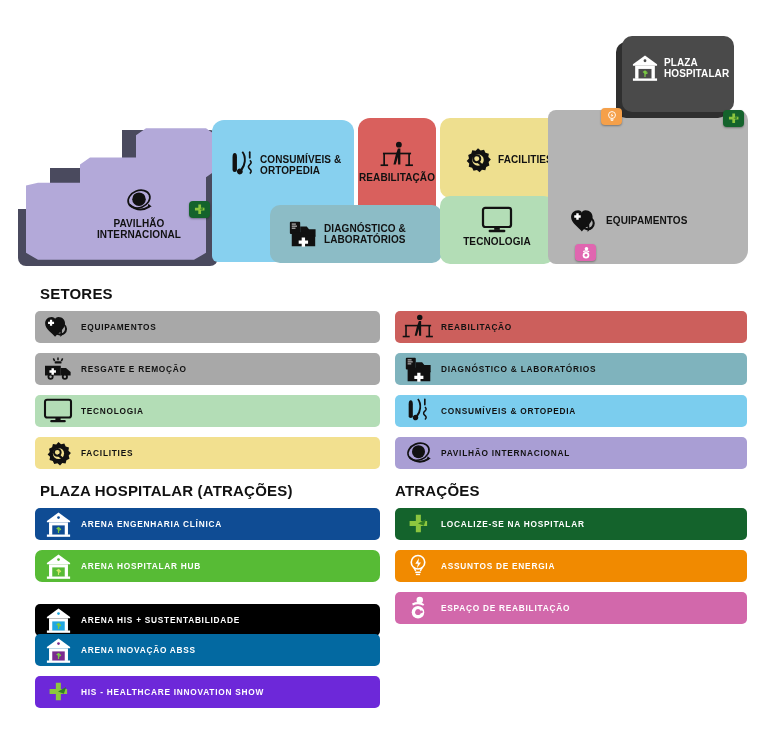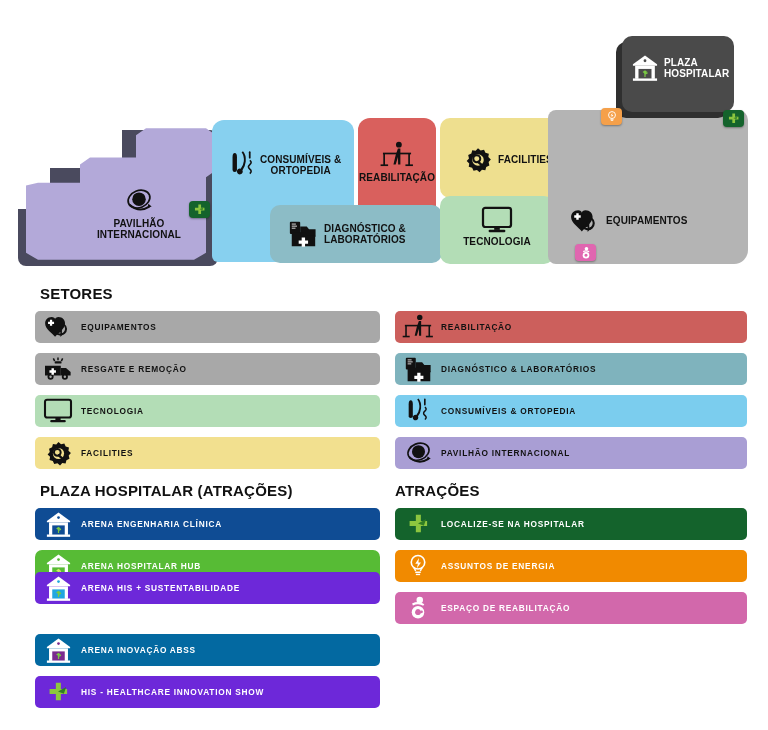--- a/index.html
+++ b/index.html
@@ -46,21 +46,21 @@
         <ellipse cx="16" cy="14" rx="12" ry="9" fill="none" stroke="#111" stroke-width="1.8" transform="rotate(-22 16 14)"></ellipse>
         <circle cx="16" cy="14" r="7.2" fill="#111"></circle>
         <path d="M6 20 q10 9 21 2" fill="none" stroke="#111" stroke-width="2.2"></path>
         <path d="M26 19 l3.5 2.8 -4.4 1.6z" fill="#111"></path>
       </svg>
       <span>PAVILHÃO
 INTERNACIONAL</span>
     </div>
   </div>
 
-  <div class="blk" style="left:212px;top:120px;width:142px;height:142px;text-align:center;">
+  <div class="blk" style="left:212px;top:120px;width:142px;height:142px;">
     <div class="face" style="background:#87d0ef;border-radius:12px 12px 6px 6px;"></div>
     <div class="lbl" style="left:20px;top:28px;">
       <svg class="ico" width="22" height="34" viewBox="0 0 24 36">
         <path d="M3 5 q2.4 0 2.4 4.5 v14 q0 2-2.4 2 q-2.4 0-2.4-2 v-14 Q0.6 5 3 5z" fill="#111"></path>
         <path d="M10.5 4 q3 4 2.4 10 q-.6 5-3.4 8 a3.2 3.2 0 1 0 1.9 1.6 q3-3.6 3.6-9.4 Q15.6 7 12 3z" fill="#111"></path>
         <rect x="18.4" y="3" width="1.9" height="8" rx="1" fill="#111"></rect>
         <path d="M19.4 13 q3 2 0 4.5 q-3 2.5 0 5 q3 2.4 0 4.8" fill="none" stroke="#111" stroke-width="1.7"></path>
       </svg>
       <span>CONSUMÍVEIS &amp;
 ORTOPEDIA</span>
@@ -322,21 +322,21 @@
       <rect x="1" y="26.2" width="26" height="2.6" fill="#fff"></rect>
       <rect x="7" y="16" width="14" height="10.2" fill="#57bb35"></rect>
       <path d="M14 17.4 l2.6 2 -2.6 2 -2.6-2z" fill="#cfe86a"></path>
       <path d="M14 20.4 v4.2 M14 21.8 l2.8-1.6" stroke="#cfe86a" stroke-width="1.3"></path>
       <circle cx="14" cy="7.2" r="1.5" fill="#57bb35"></circle>
     </svg>
   </span>
   <span class="rtxt">ARENA HOSPITALAR HUB</span>
 </div>
 
-<div class="row light" style="left:35px;top:572px;width:345px;background:#6d28d9;">
+<div class="row light" style="left:35px;top:604px;width:345px;background:#000000;">
   <span class="rico">
     <svg width="25" height="27" viewBox="0 0 28 30">
       <path d="M14 1.6 L27 11 v1.6 H1 V11z" fill="#fff"></path>
       <rect x="3.4" y="12.6" width="21.2" height="14" fill="#fff"></rect>
       <rect x="1" y="26.2" width="26" height="2.6" fill="#fff"></rect>
       <rect x="7" y="16" width="14" height="10.2" fill="#22a7e0"></rect>
       <path d="M14 17.4 l2.6 2 -2.6 2 -2.6-2z" fill="#7ac943"></path>
       <path d="M14 20.4 v4.2 M14 21.8 l2.8-1.6" stroke="#7ac943" stroke-width="1.3"></path>
       <circle cx="14" cy="7.2" r="1.5" fill="#22a7e0"></circle>
     </svg>

